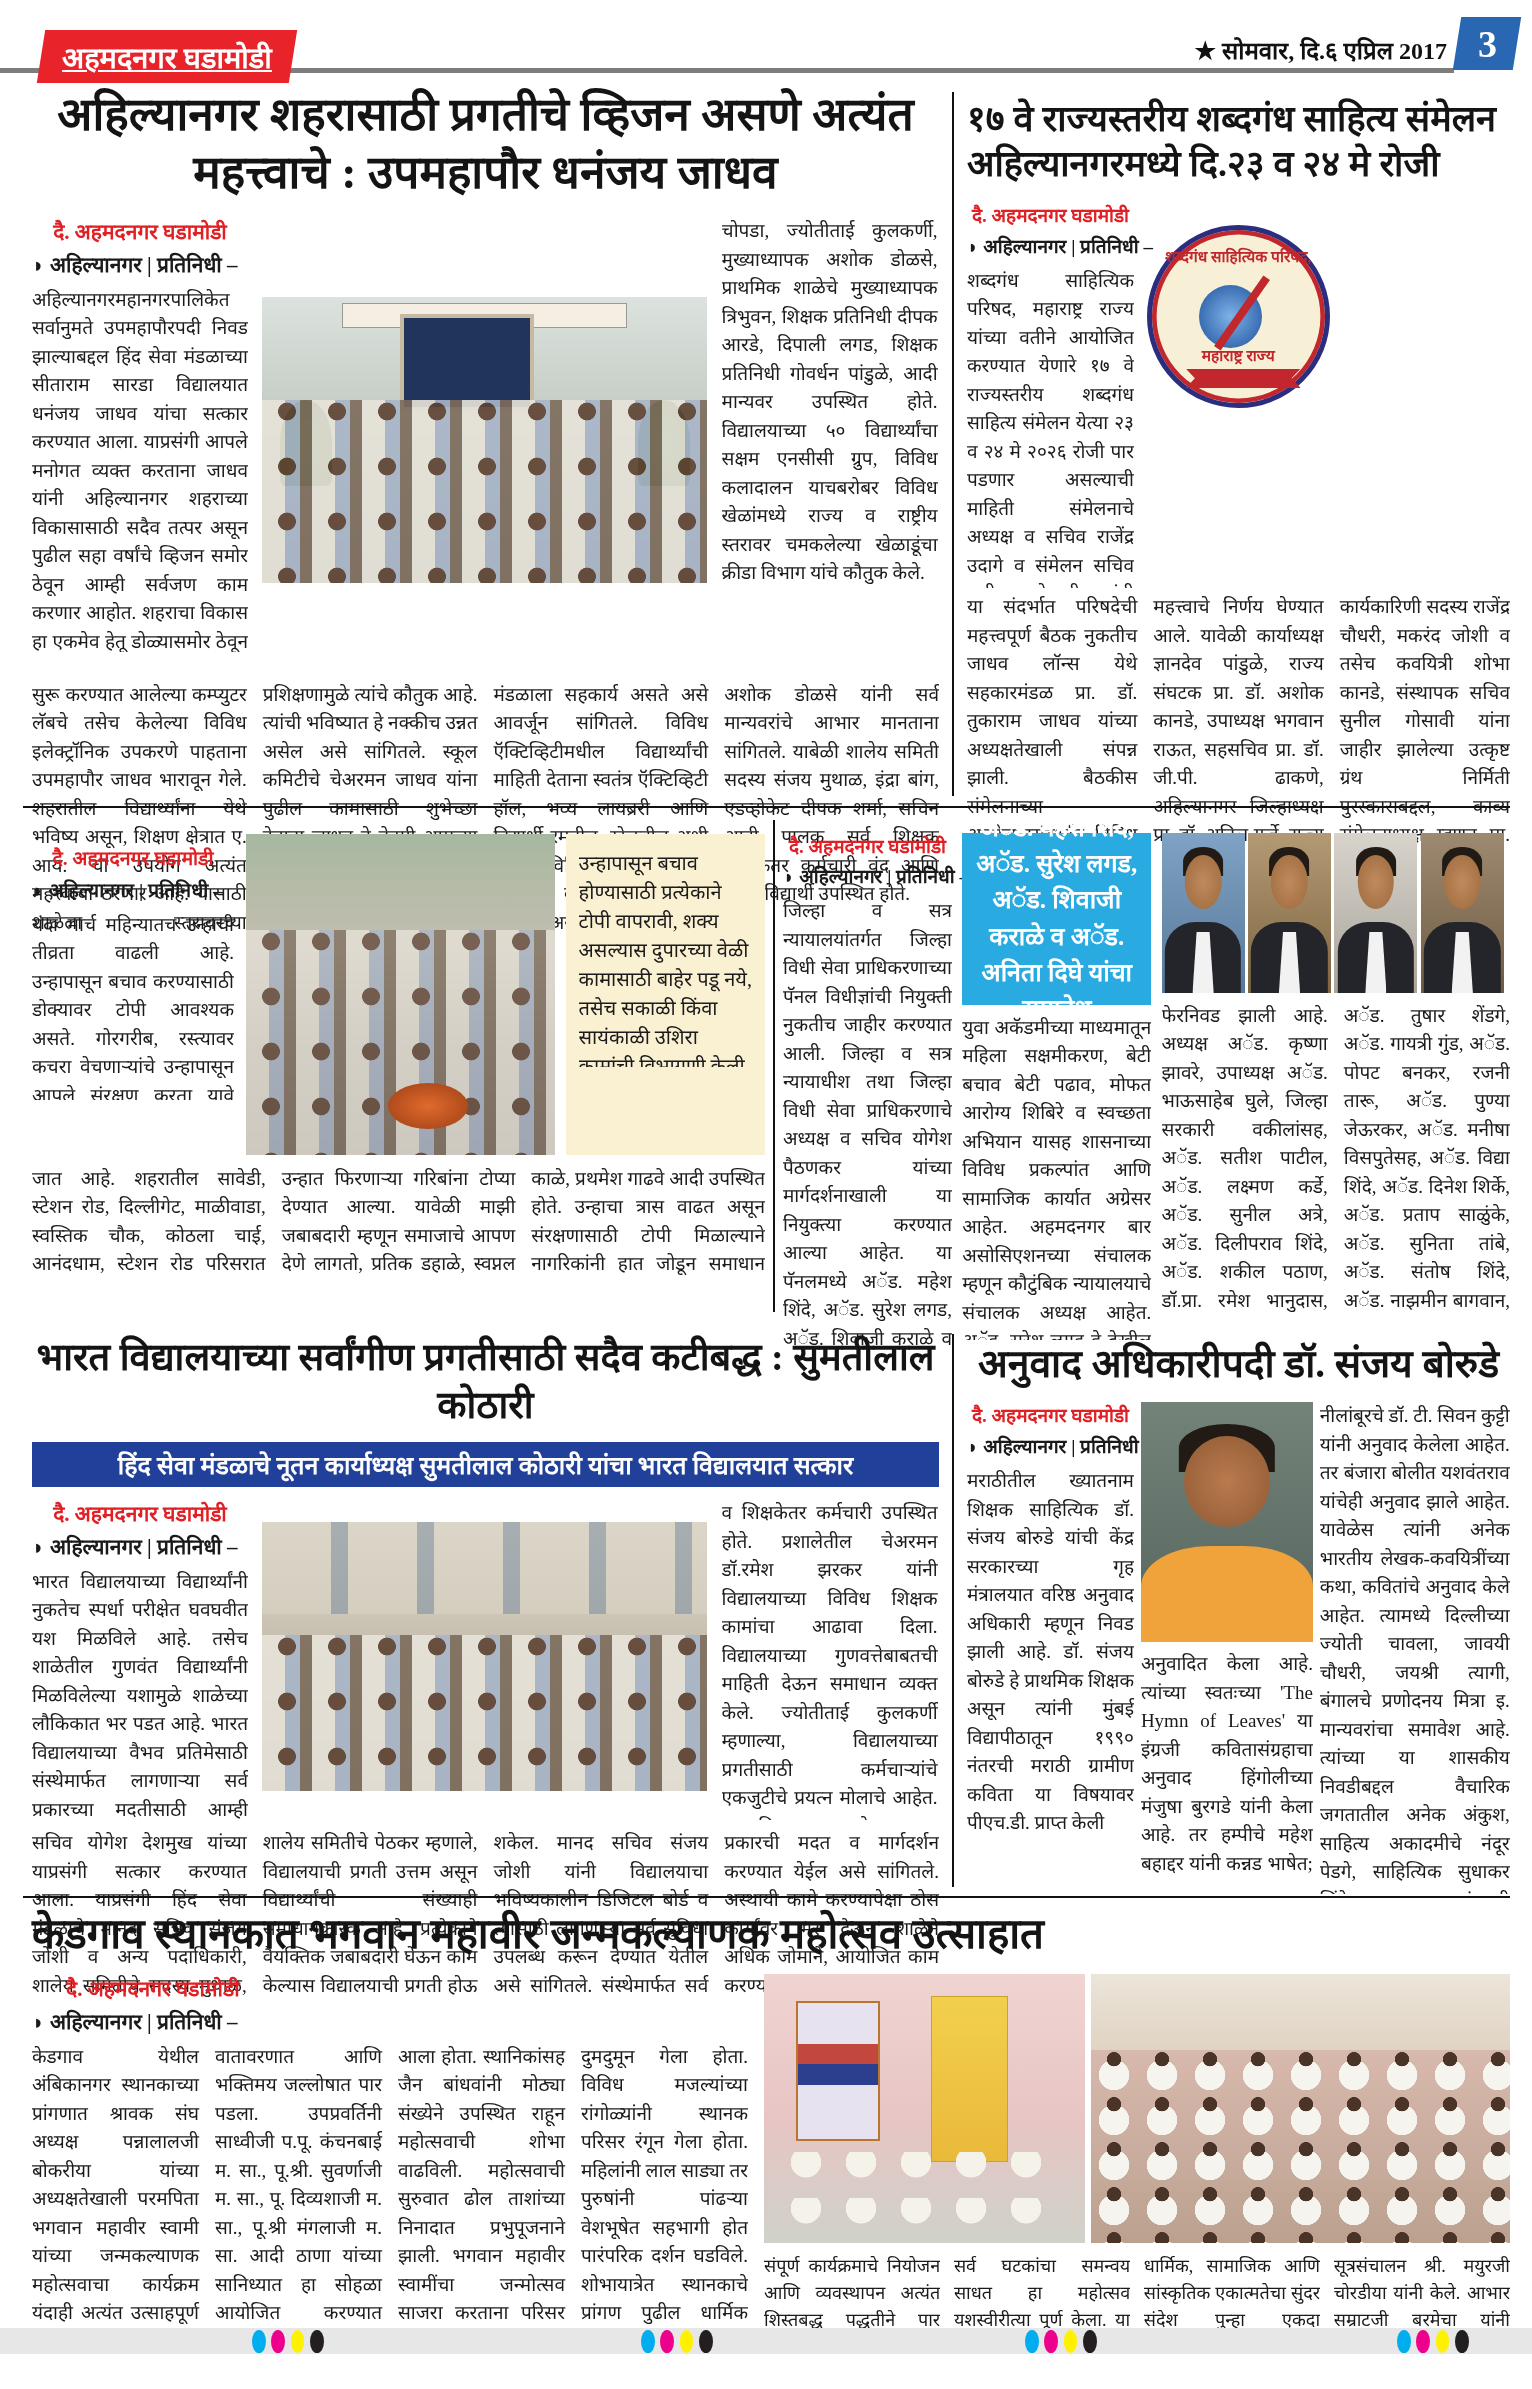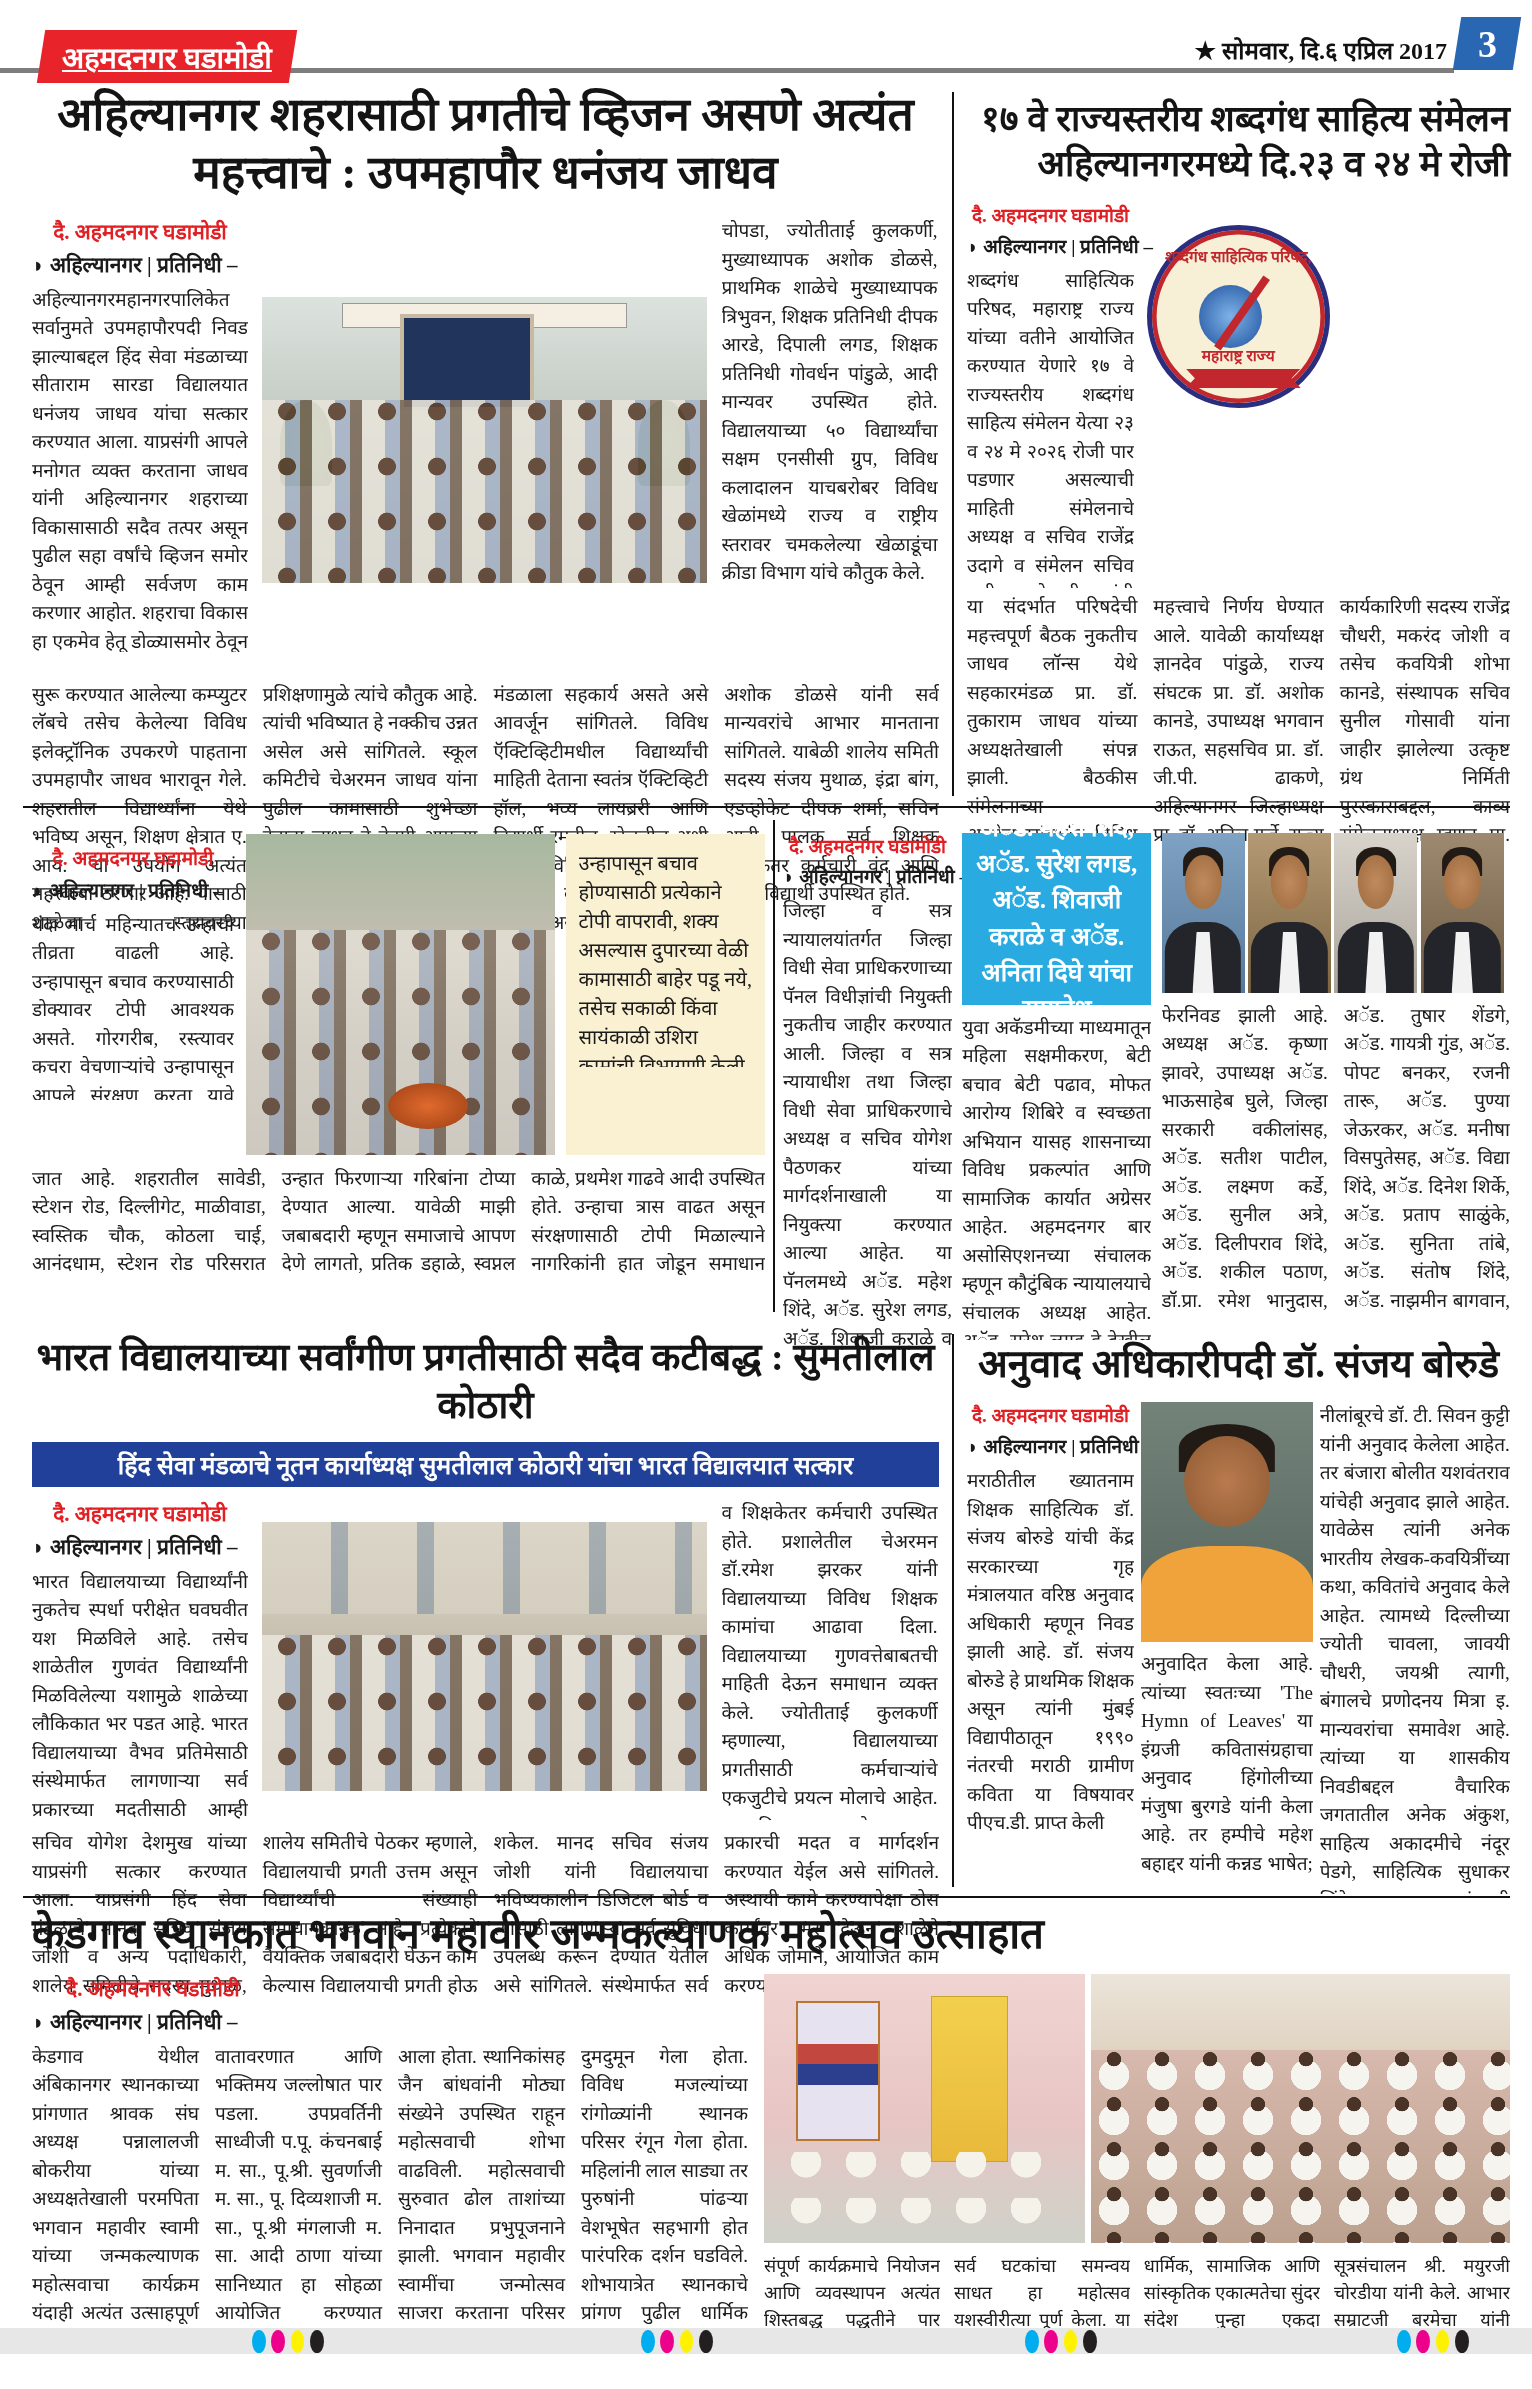--- a/index.html
+++ b/index.html
@@ -126,21 +126,21 @@
       <div class="crowd" style="height:64%;"></div>
     </div>
     <div class="body-txt" style="height:452px;">चोपडा, ज्योतीताई कुलकर्णी, मुख्याध्यापक अशोक डोळसे, प्राथमिक शाळेचे मुख्याध्यापक त्रिभुवन, शिक्षक प्रतिनिधी दीपक आरडे, दिपाली लगड, शिक्षक प्रतिनिधी गोवर्धन पांडुळे, आदी मान्यवर उपस्थित होते. विद्यालयाच्या ५० विद्यार्थ्यांचा सक्षम एनसीसी ग्रुप, विविध कलादालन याचबरोबर विविध खेळांमध्ये राज्य व राष्ट्रीय स्तरावर चमकलेल्या खेळाडूंचा क्रीडा विभाग यांचे कौतुक केले.</div>
   </div>
   <div class="body-txt cols4" style="height:269px; margin-top:11.5px;">सुरू करण्यात आलेल्या कम्प्युटर लॅबचे तसेच केलेल्या विविध इलेक्ट्रॉनिक उपकरणे पाहताना उपमहापौर जाधव भारावून गेले. शहरातील विद्यार्थ्यांना येथे भविष्य असून, शिक्षण क्षेत्रात ए. आय. चा उपयोग अत्यंत महत्त्वाचा ठरणार आहे. यासाठी शाळेला स्तरावरच्या प्रशिक्षणामुळे त्यांचे कौतुक आहे. त्यांची भविष्यात हे नक्कीच उन्नत असेल असे सांगितले. स्कूल कमिटीचे चेअरमन जाधव यांना पुढील कामासाठी शुभेच्छा देताना जाधव हे नेहमी आमच्या शाळेच्या प्रत्येक उपक्रमास मदत करतात असे सांगून संस्थेचे पदाधिकारी यांनी सत्कार केला. मंडळाला सहकार्य असते असे आवर्जून सांगितले. विविध ऍक्टिव्हिटीमधील विद्यार्थ्यांची माहिती देताना स्वतंत्र ऍक्टिव्हिटी हॉल, भव्य लायब्ररी आणि विद्यार्थी रमतील, खेळतील अशी जिम, विविध स्पर्धा परीक्षा मार्गदर्शन केंद्र विद्यालयात सुरू करणार असल्याचे मुख्याध्यापक अशोक डोळसे यांनी सर्व मान्यवरांचे आभार मानताना सांगितले. याबेळी शालेय समिती सदस्य संजय मुथाळ, इंद्रा बांग, एडव्होकेट दीपक शर्मा, सचिन आदी पालक सर्व शिक्षक शिक्षकेतर कर्मचारी वृंद आणि माजी विद्यार्थी उपस्थित होते.</div>
 </div>
 
 <div class="vdiv" style="left:952px; top:92px; height:704px;"></div>
 
 <div class="abs" style="left:967px; top:97px; width:543px;">
-  <div class="headline" style="font-size:36px; text-align:right;">१७ वे राज्यस्तरीय शब्दगंध साहित्य संमेलन अहिल्यानगरमध्ये  दि.२३ व २४ मे रोजी</div>
+  <div class="headline" style="font-size:36px; text-align:left;">१७ वे राज्यस्तरीय शब्दगंध साहित्य संमेलन अहिल्यानगरमध्ये  दि.२३ व २४ मे रोजी</div>
   <div style="display:grid; grid-template-columns:167px 189px 167px; gap:9.7px; margin-top:15px;">
     <div>
       <div class="byline-paper" style="font-size:19px;">दै. अहमदनगर घडामोडी</div>
       <div class="reporter" style="font-size:19px;">◗ अहिल्यानगर | प्रतिनिधी –</div>
       <div class="body-txt" style="height:321px;">शब्दगंध साहित्यिक परिषद, महाराष्ट्र राज्य यांच्या वतीने आयोजित करण्यात येणारे १७ वे राज्यस्तरीय शब्दगंध साहित्य संमेलन येत्या २३ व २४ मे २०२६ रोजी पार पडणार असल्याची माहिती संमेलनाचे अध्यक्ष व सचिव राजेंद्र उदागे व संमेलन सचिव सुनील गोसावी यांनी दिली.</div>
     </div>
     <div style="display:flex; align-items:flex-start; justify-content:center; padding-top:23px;">
       <div class="sg-logo">
         <div class="arc-top">शब्दगंध साहित्यिक परिषद,</div>
         <div class="sg-globe"></div>

